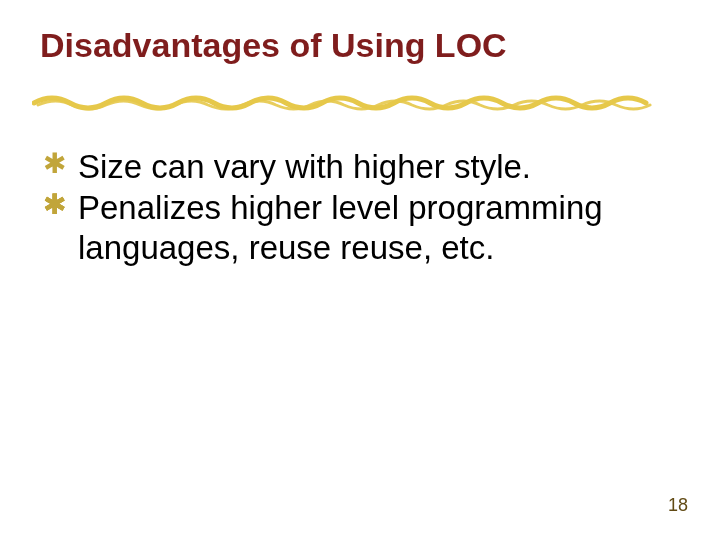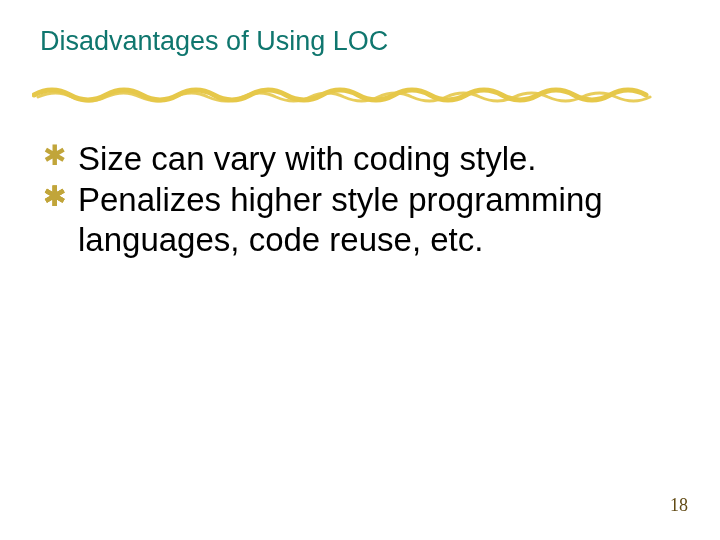--- a/index.html
+++ b/index.html
@@ -13,23 +13,23 @@
   }
   .slide {
     position: relative;
     width: 720px;
     height: 540px;
     box-sizing: border-box;
     padding: 20px 40px 20px 40px;
   }
   .title {
     font-family: Verdana, Arial, sans-serif;
-    font-weight: 400;
-    font-size: 27px;
-    color: #0f766e;
+    font-weight: 700;
+    font-size: 34px;
+    color: #7f1d1d;
     margin: 6px 0 0 0;
     padding: 0;
   }
   .underline {
     margin-top: 24px;
     margin-left: -8px;
     width: 640px;
     height: 24px;
   }
   .bullets {
@@ -51,21 +51,21 @@
     top: 2px;
     font-family: "Segoe UI Symbol", "Arial Unicode MS", sans-serif;
     font-size: 28px;
     color: #c1a53a;
     line-height: 1.1;
   }
   .page-num {
     position: absolute;
     right: 32px;
     bottom: 24px;
-    font-family: Liberation Serif, serif;
+    font-family: Liberation Sans, sans-serif;
     font-size: 18px;
     color: #614a14;
   }
 </style>
 </head>
 <body>
 
 <div class="slide">
 
   <h1 class="title">Disadvantages of Using LOC</h1>
@@ -73,29 +73,29 @@
   <div class="underline">
     <svg viewBox="0 0 640 24" width="640" height="24" preserveAspectRatio="none">
       <path d="M2,14 q18,-10 36,0 q18,10 36,0 q18,-10 36,0 q18,10 36,0 q18,-10 36,0 q18,10 36,0 q18,-10 36,0 q18,10 36,0 q18,-10 36,0 q18,10 36,0 q18,-10 36,0 q18,10 36,0 q18,-10 36,0 q18,10 36,0 q18,-10 36,0 q18,10 36,0 q18,-10 36,0" stroke="#e6c84a" stroke-width="5" fill="none" stroke-linecap="round"></path>
       <path d="M6,16 q18,-8 34,0 q18,8 34,0 q18,-8 34,0 q18,8 34,0 q18,-8 34,0 q18,8 34,0 q18,-8 34,0 q18,8 34,0 q18,-8 34,0 q18,8 34,0 q18,-8 34,0 q18,8 34,0 q18,-8 34,0 q18,8 34,0 q18,-8 34,0 q18,8 34,0 q18,-8 34,0 q18,8 34,0" stroke="#e6c84a" stroke-width="3" fill="none" stroke-linecap="round" opacity="0.9"></path>
     </svg>
   </div>
 
   <div class="bullets">
     <div class="bullet">
       <span class="glyph">✱</span>
-      <span>Size can vary with coding style.</span>
+      <span>Size can vary with higher style.</span>
     </div>
     <div class="bullet">
       <span class="glyph">✱</span>
     </div>
     <div class="bullet">
       <span class="glyph">✱</span>
     </div>
     <div class="bullet">
       <span class="glyph">✱</span>
-      <span>Penalizes higher style programming languages, code reuse, etc.</span>
+      <span>Penalizes higher level programming languages, reuse reuse, etc.</span>
     </div>
   </div>
 
   <div class="page-num">18</div>
 
 </div>
 
 </body></html>

